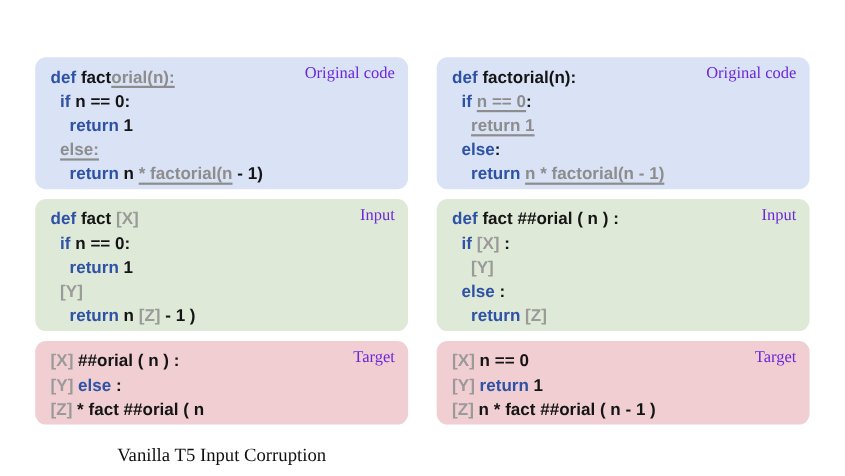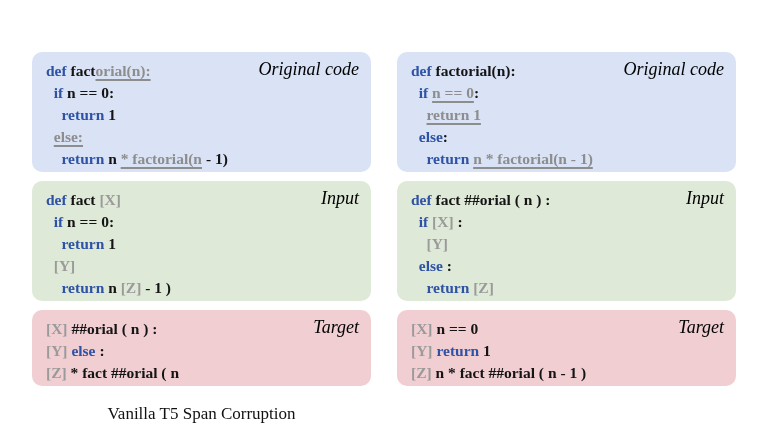--- a/index.html
+++ b/index.html
@@ -31,26 +31,25 @@
     width:100%;
   }
   .codebox.original{background:var(--bg-original); height:120px;}
   .codebox.input{background:var(--bg-input); height:120px;}
   .codebox.target{background:var(--bg-target); height:76px;}
   .corner-label{
     position:absolute;
     top:7px;
     right:12px;
     font-family:"Liberation Serif", serif;
-    font-size:18px;
-    color:#000000;
-    font-style:italic;
+    font-size:15px;
+    color:#6d28d9;
   }
   .code{
-    font-family:Liberation Serif, serif;
+    font-family:Liberation Sans, sans-serif;
     font-size:15.5px;
     font-weight:bold;
     line-height:22px;
     white-space:pre;
   }
   .tok-kw{color:var(--kw);}
   .tok-plain{color:var(--plain);}
   .tok-masked{
     color:var(--masked);
     text-decoration:underline;
@@ -77,21 +76,21 @@
       <div class="code"><div class="code-line"><span class="tok tok-kw">def </span><span class="tok tok-plain">fact</span><span class="tok tok-masked">orial(n):</span></div><div class="code-line"><span class="tok tok-plain">  </span><span class="tok tok-kw">if </span><span class="tok tok-plain">n == 0:</span></div><div class="code-line"><span class="tok tok-plain">    </span><span class="tok tok-kw">return </span><span class="tok tok-plain">1</span></div><div class="code-line"><span class="tok tok-plain">  </span><span class="tok tok-masked">else:</span></div><div class="code-line"><span class="tok tok-plain">    </span><span class="tok tok-kw">return </span><span class="tok tok-plain">n </span><span class="tok tok-masked">* factorial(n</span><span class="tok tok-plain"> - 1)</span></div></div>
     </div>
     <div class="codebox input">
       <span class="corner-label">Input</span>
       <div class="code"><div class="code-line"><span class="tok tok-kw">def </span><span class="tok tok-plain">fact </span><span class="tok tok-sentinel">[X]</span></div><div class="code-line"><span class="tok tok-plain">  </span><span class="tok tok-kw">if </span><span class="tok tok-plain">n == 0:</span></div><div class="code-line"><span class="tok tok-plain">    </span><span class="tok tok-kw">return </span><span class="tok tok-plain">1</span></div><div class="code-line"><span class="tok tok-plain">  </span><span class="tok tok-sentinel">[Y]</span></div><div class="code-line"><span class="tok tok-plain">    </span><span class="tok tok-kw">return </span><span class="tok tok-plain">n </span><span class="tok tok-sentinel">[Z]</span><span class="tok tok-plain"> - 1 )</span></div></div>
     </div>
     <div class="codebox target">
       <span class="corner-label">Target</span>
       <div class="code"><div class="code-line"><span class="tok tok-sentinel">[X]</span><span class="tok tok-plain"> ##orial ( n ) :</span></div><div class="code-line"><span class="tok tok-sentinel">[Y]</span><span class="tok tok-plain"> </span><span class="tok tok-kw">else</span><span class="tok tok-plain"> :</span></div><div class="code-line"><span class="tok tok-sentinel">[Z]</span><span class="tok tok-plain"> * fact ##orial ( n</span></div></div>
     </div>
-    <div class="caption">Vanilla T5 Span Corruption</div>
+    <div class="caption">Vanilla T5 Input Corruption</div>
   </div>
 
   <div class="column">
     <div class="codebox original">
       <span class="corner-label">Original code</span>
       <div class="code"><div class="code-line"><span class="tok tok-kw">def </span><span class="tok tok-plain">factorial(n):</span></div><div class="code-line"><span class="tok tok-plain">  </span><span class="tok tok-kw">if </span><span class="tok tok-masked">n == 0</span><span class="tok tok-plain">:</span></div><div class="code-line"><span class="tok tok-plain">    </span><span class="tok tok-masked">return 1</span></div><div class="code-line"><span class="tok tok-plain">  </span><span class="tok tok-kw">else</span><span class="tok tok-plain">:</span></div><div class="code-line"><span class="tok tok-plain">    </span><span class="tok tok-kw">return </span><span class="tok tok-masked">n * factorial(n - 1)</span></div></div>
     </div>
     <div class="codebox input">
       <span class="corner-label">Input</span>
       <div class="code"><div class="code-line"><span class="tok tok-kw">def </span><span class="tok tok-plain">fact ##orial ( n ) :</span></div><div class="code-line"><span class="tok tok-plain">  </span><span class="tok tok-kw">if </span><span class="tok tok-sentinel">[X]</span><span class="tok tok-plain"> :</span></div><div class="code-line"><span class="tok tok-plain">    </span><span class="tok tok-sentinel">[Y]</span></div><div class="code-line"><span class="tok tok-plain">  </span><span class="tok tok-kw">else</span><span class="tok tok-plain"> :</span></div><div class="code-line"><span class="tok tok-plain">    </span><span class="tok tok-kw">return </span><span class="tok tok-sentinel">[Z]</span></div></div>

